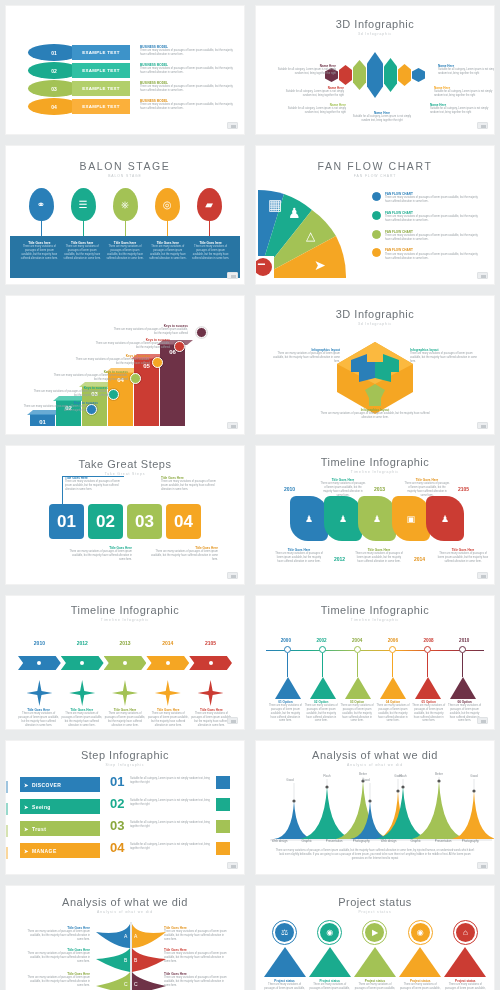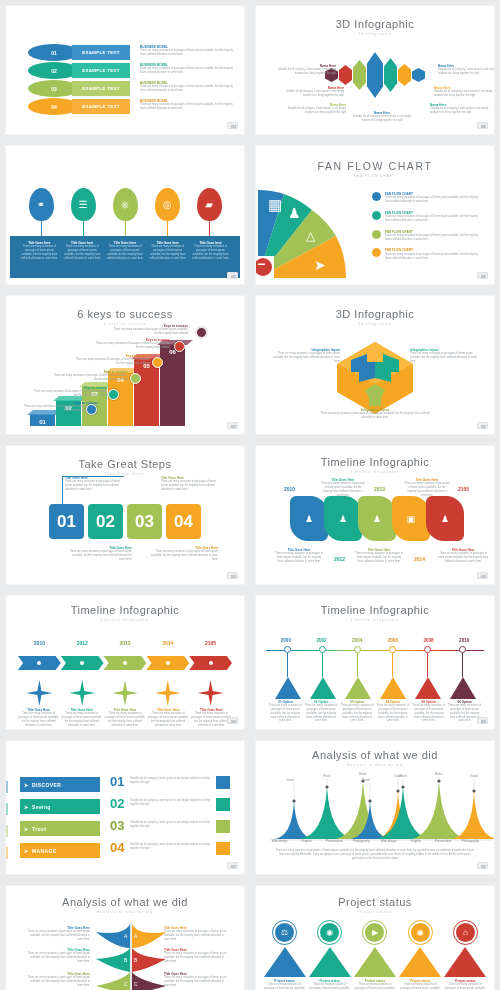--- a/index.html
+++ b/index.html
@@ -261,20 +261,24 @@
       <div class="leglabel" style="left:174px;top:97px">
         <div class="micro-t" style="color:#1aab8e">Name Here</div>
         <div class="micro">Suitable for all category, Lorem ipsum is not simply random text, bring together the right</div>
       </div>
       <div class="badge"></div>
     </div>
   </div>
 
   <div class="cell">
     <div class="slide" style="height:140px">
+      <div style="position:absolute;left:0;right:0;top:14px">
+        <div class="s-title t-caps">BALON STAGE</div>
+        <div class="s-sub">BALON STAGE</div>
+      </div>
 
       <div class="balloons">
         <div class="balloon" style="background:#2a7fb8">⚭</div>
         <div class="balloon" style="background:#1aab8e">☰</div>
         <div class="balloon" style="background:#a3c255">⎈</div>
         <div class="balloon" style="background:#f5a623">◎</div>
         <div class="balloon" style="background:#cb3c33">▰</div>
       </div>
 
       <div class="bstring">
@@ -388,24 +392,20 @@
                <div class="micro">There are many variations of passages of lorem ipsum available, but the majority have suffered alteration in some form.</div>
             </div>
         </div>
       </div>
       <div class="badge"></div>
     </div>
   </div>
 
   <div class="cell">
     <div class="slide" style="height:140px">
-      <div style="position:absolute;left:0;right:0;top:12px">
-        <div class="s-title t-big">6 keys to success</div>
-        <div class="s-sub">6 keys to success</div>
-      </div>
 
       <div class="stairs">
         <div class="stair" style="height:12px;background:#2a7fb8">
           <div class="stair-top" style="background:#4e9ccd"></div>
             <span>01</span>
           </div>
         <div class="stair" style="height:26px;background:#1aab8e">
           <div class="stair-top" style="background:#3ec4a8"></div>
             <span>02</span>
           </div>
@@ -736,20 +736,24 @@
           <div class="micro-t" style="color:#6e3247">06 Option</div>
           <div class="micro">There are many variations of passages of lorem ipsum available, but the majority have suffered alteration in some form.</div>
           </div>
       </div>
       <div class="badge"></div>
     </div>
   </div>
 
   <div class="cell">
     <div class="slide" style="height:135px">
+      <div style="position:absolute;left:0;right:0;top:8px">
+        <div class="s-title t-big">Step Infographic</div>
+        <div class="s-sub">Step Infographic</div>
+      </div>
 
       <div class="ribb-tail" style="top:40px;background:#2a7fb8"></div>
       <div class="ribb" style="top:36px;background:#2a7fb8">
         <span style="position:absolute;left:4px">➤</span>
         <span>DISCOVER</span>
         </div>
       <div class="numcol" style="top:33px;color:#2a7fb8">01</div>
       <div class="micro" style="position:absolute;left:124px;top:36px;width:80px">Suitable for all category, Lorem ipsum is not simply random text, bring together the right</div>
       <div class="swatch" style="top:35px;background:#2a7fb8"></div>
 

